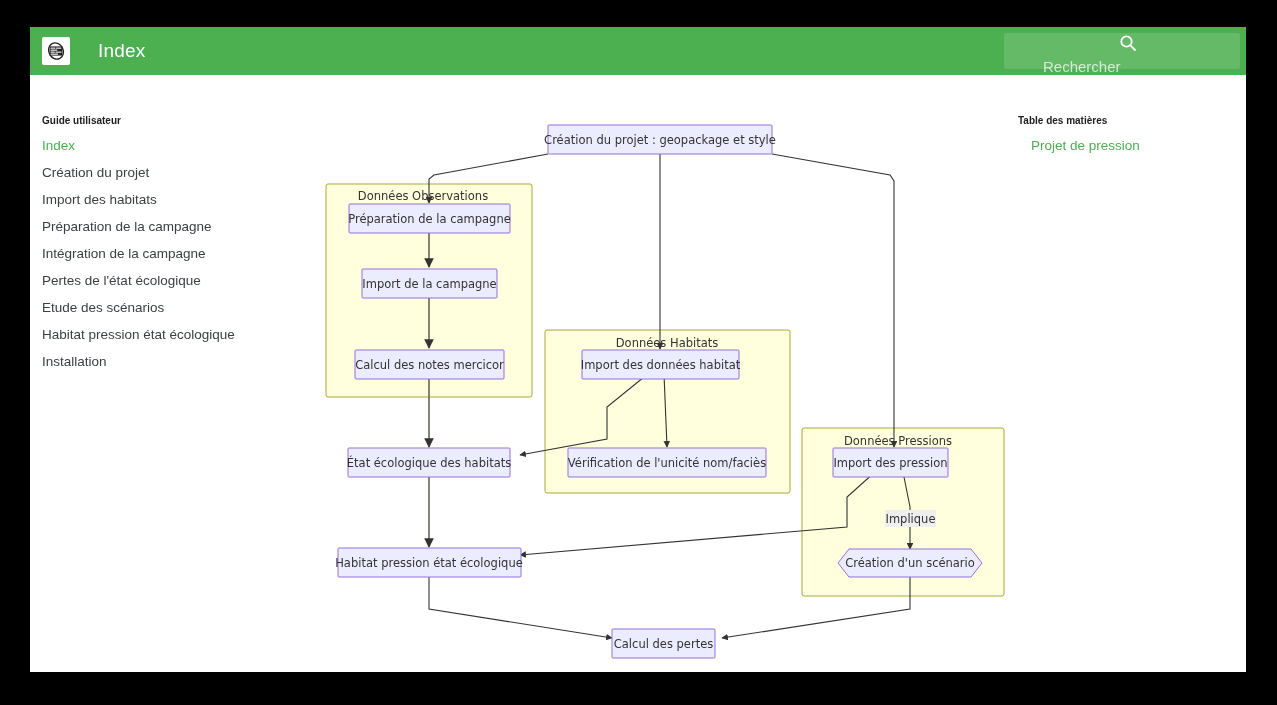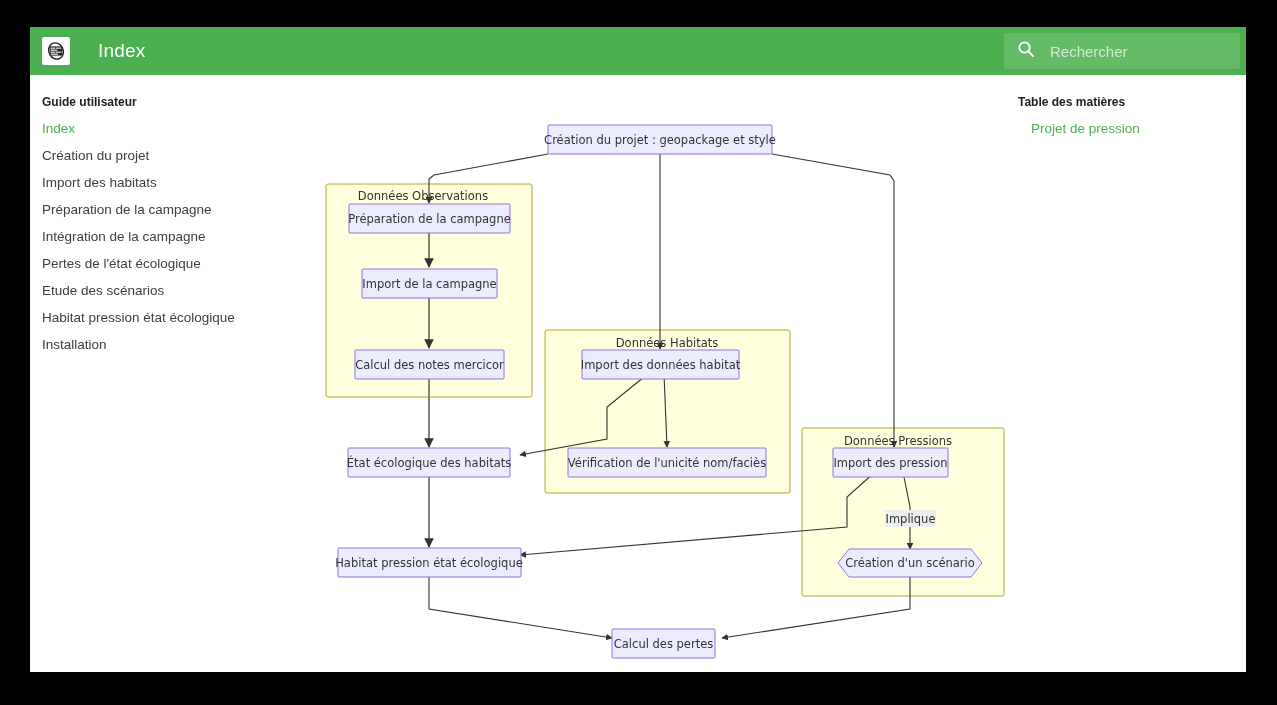--- a/index.html
+++ b/index.html
@@ -47,20 +47,21 @@
     letter-spacing: 0.2px;
   }
   #search-box {
     position: absolute;
     right: 6px; top: 6px;
     width: 236px; height: 36px;
     background: rgba(255,255,255,0.14);
     border-radius: 2px;
     display: flex;
     align-items: center;
+    flex-direction: column;
   }
   #search-icon { margin-left: 12px; display:block; flex:0 0 auto; }
   #search-input {
     background: transparent;
     border: none;
     outline: none;
     color: #ffffff;
     font-family: "Liberation Sans", sans-serif;
     font-size: 15px;
     margin-left: 12px;
@@ -72,23 +73,24 @@
   .sidebar {
     position: absolute;
     top: 68px;
     font-size: 13.5px;
     color: #3c4043;
   }
   #left-sidebar { left: 12px; width: 240px; }
   #right-sidebar { left: 988px; width: 220px; }
   .sb-title {
     font-weight: bold;
-    font-size: 12px;
+    font-size: 10px;
     color: #202124;
     margin-bottom: 11px;
+    margin-top: 20px;
   }
   .sb-item {
     display: block;
     line-height: 17px;
     margin-bottom: 10px;
     color: #3c4043;
     cursor: pointer;
     white-space: nowrap;
   }
   .sb-item.active { color: #4CAF50; }

